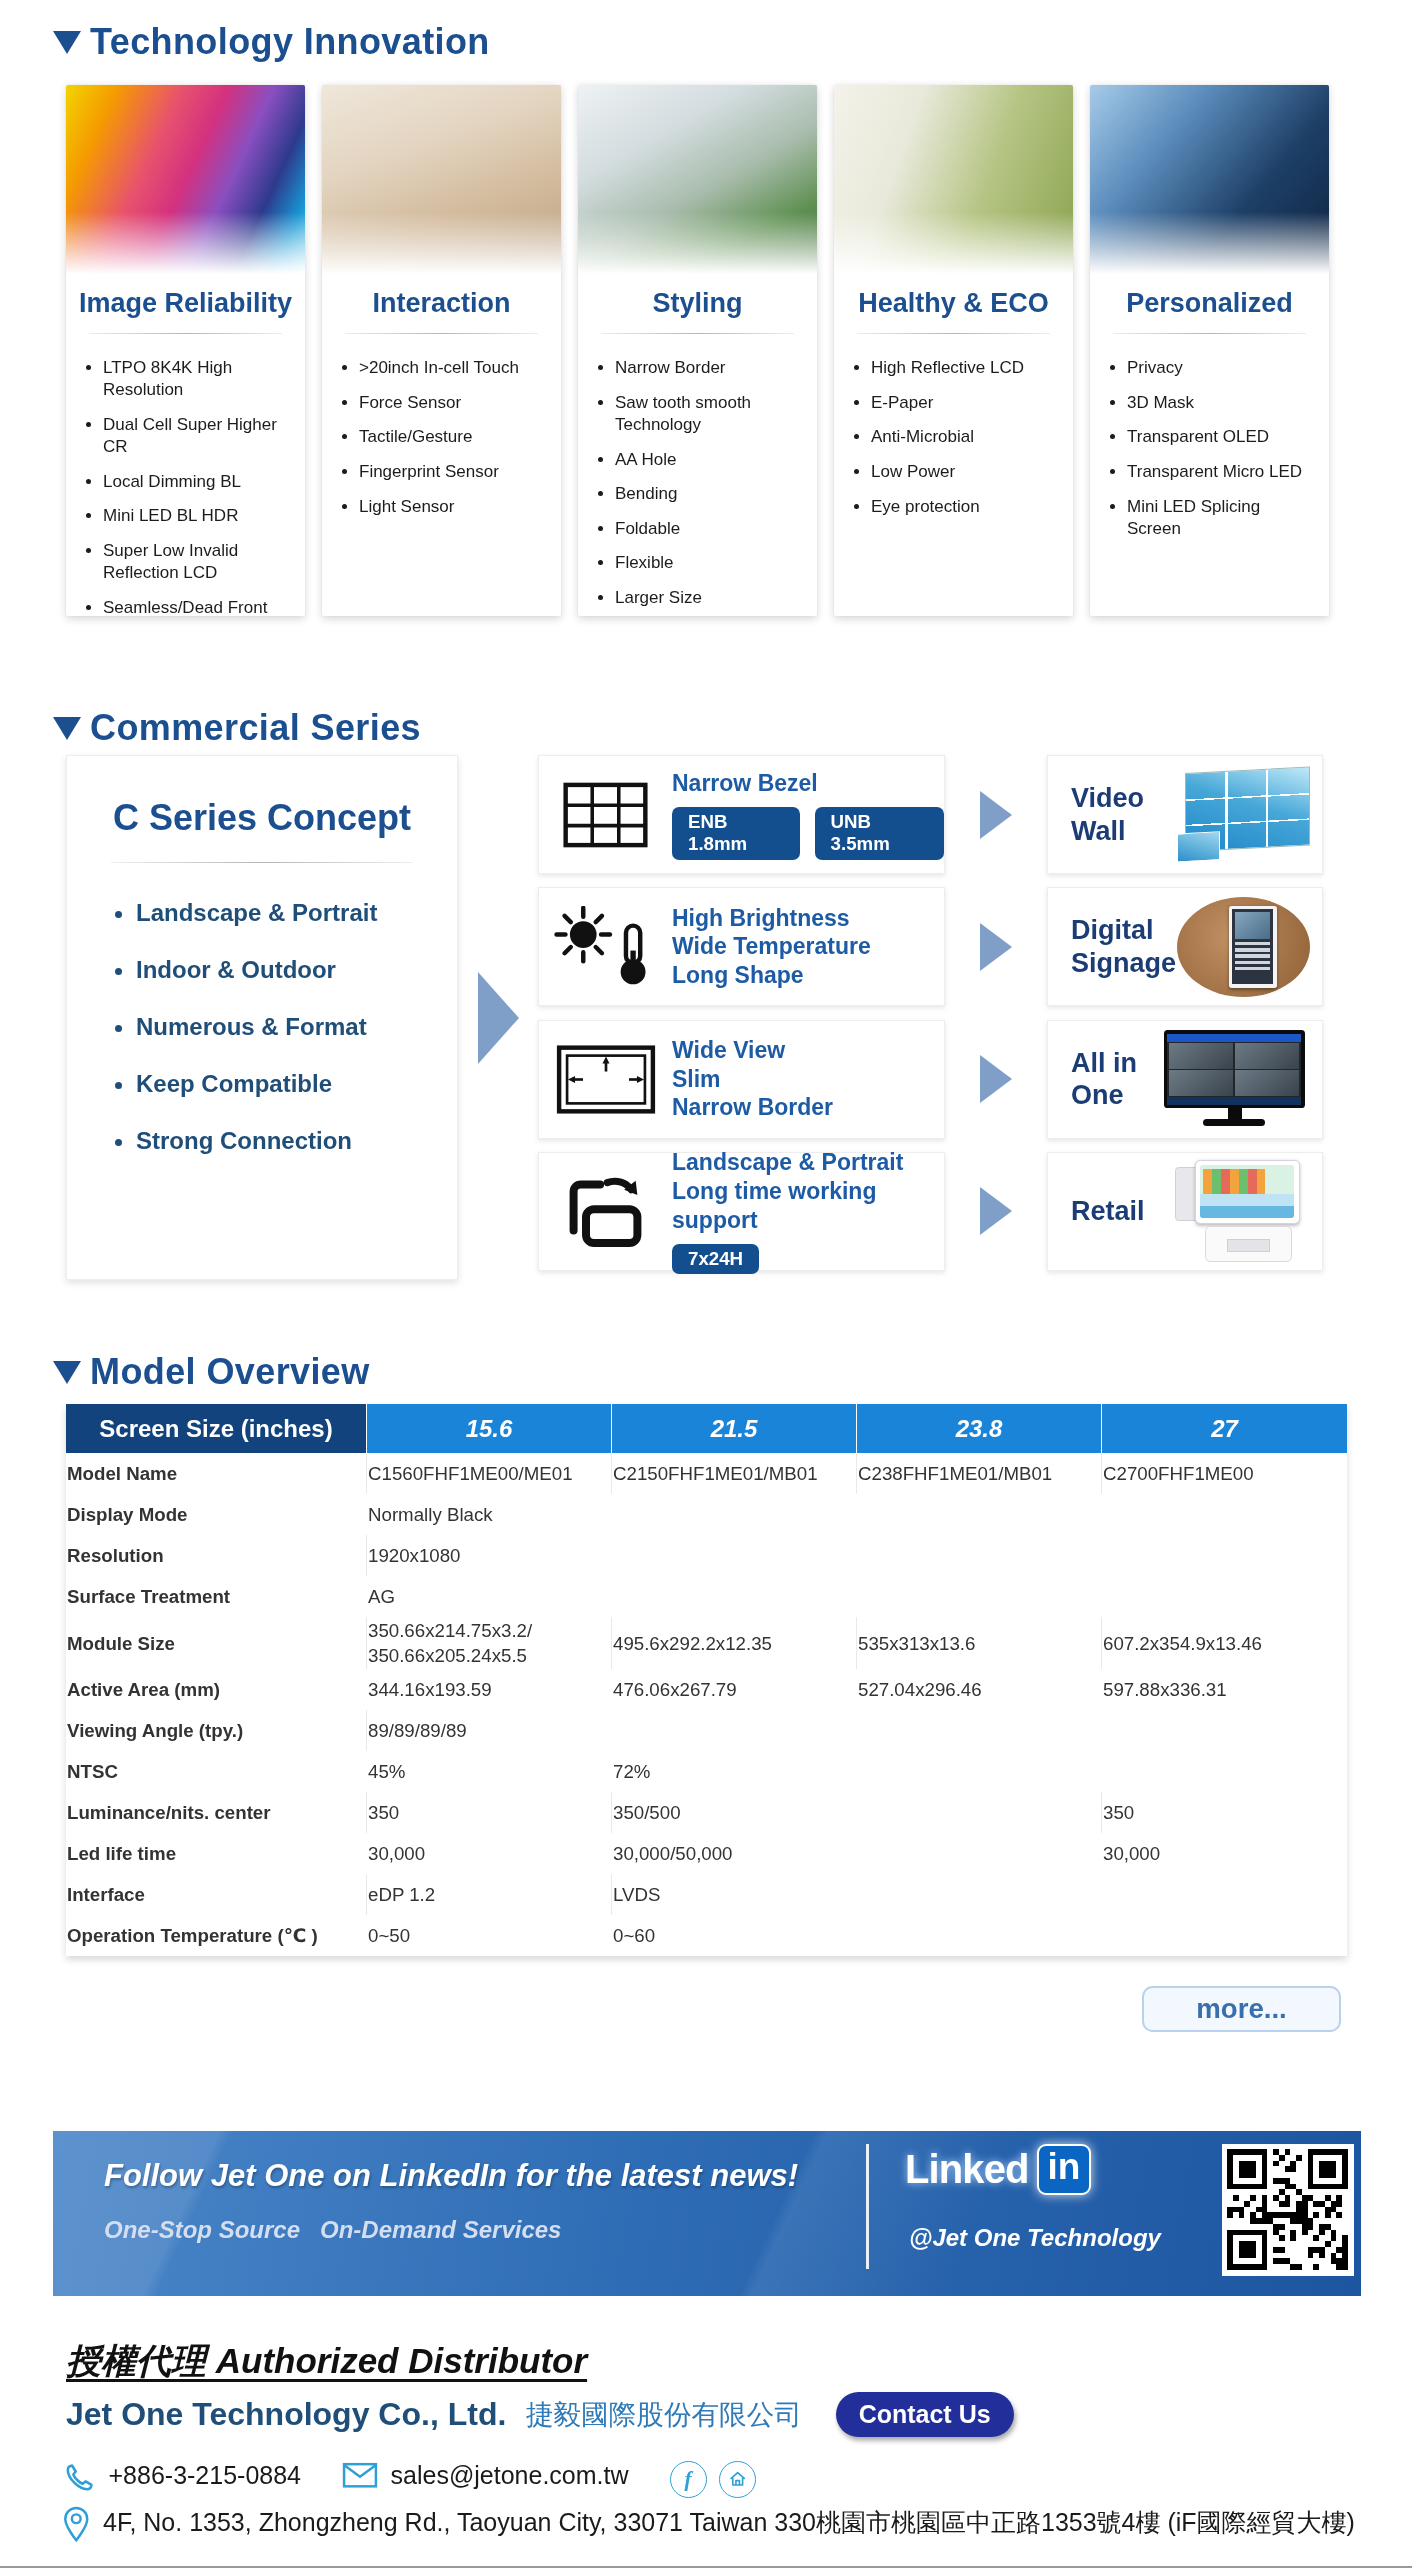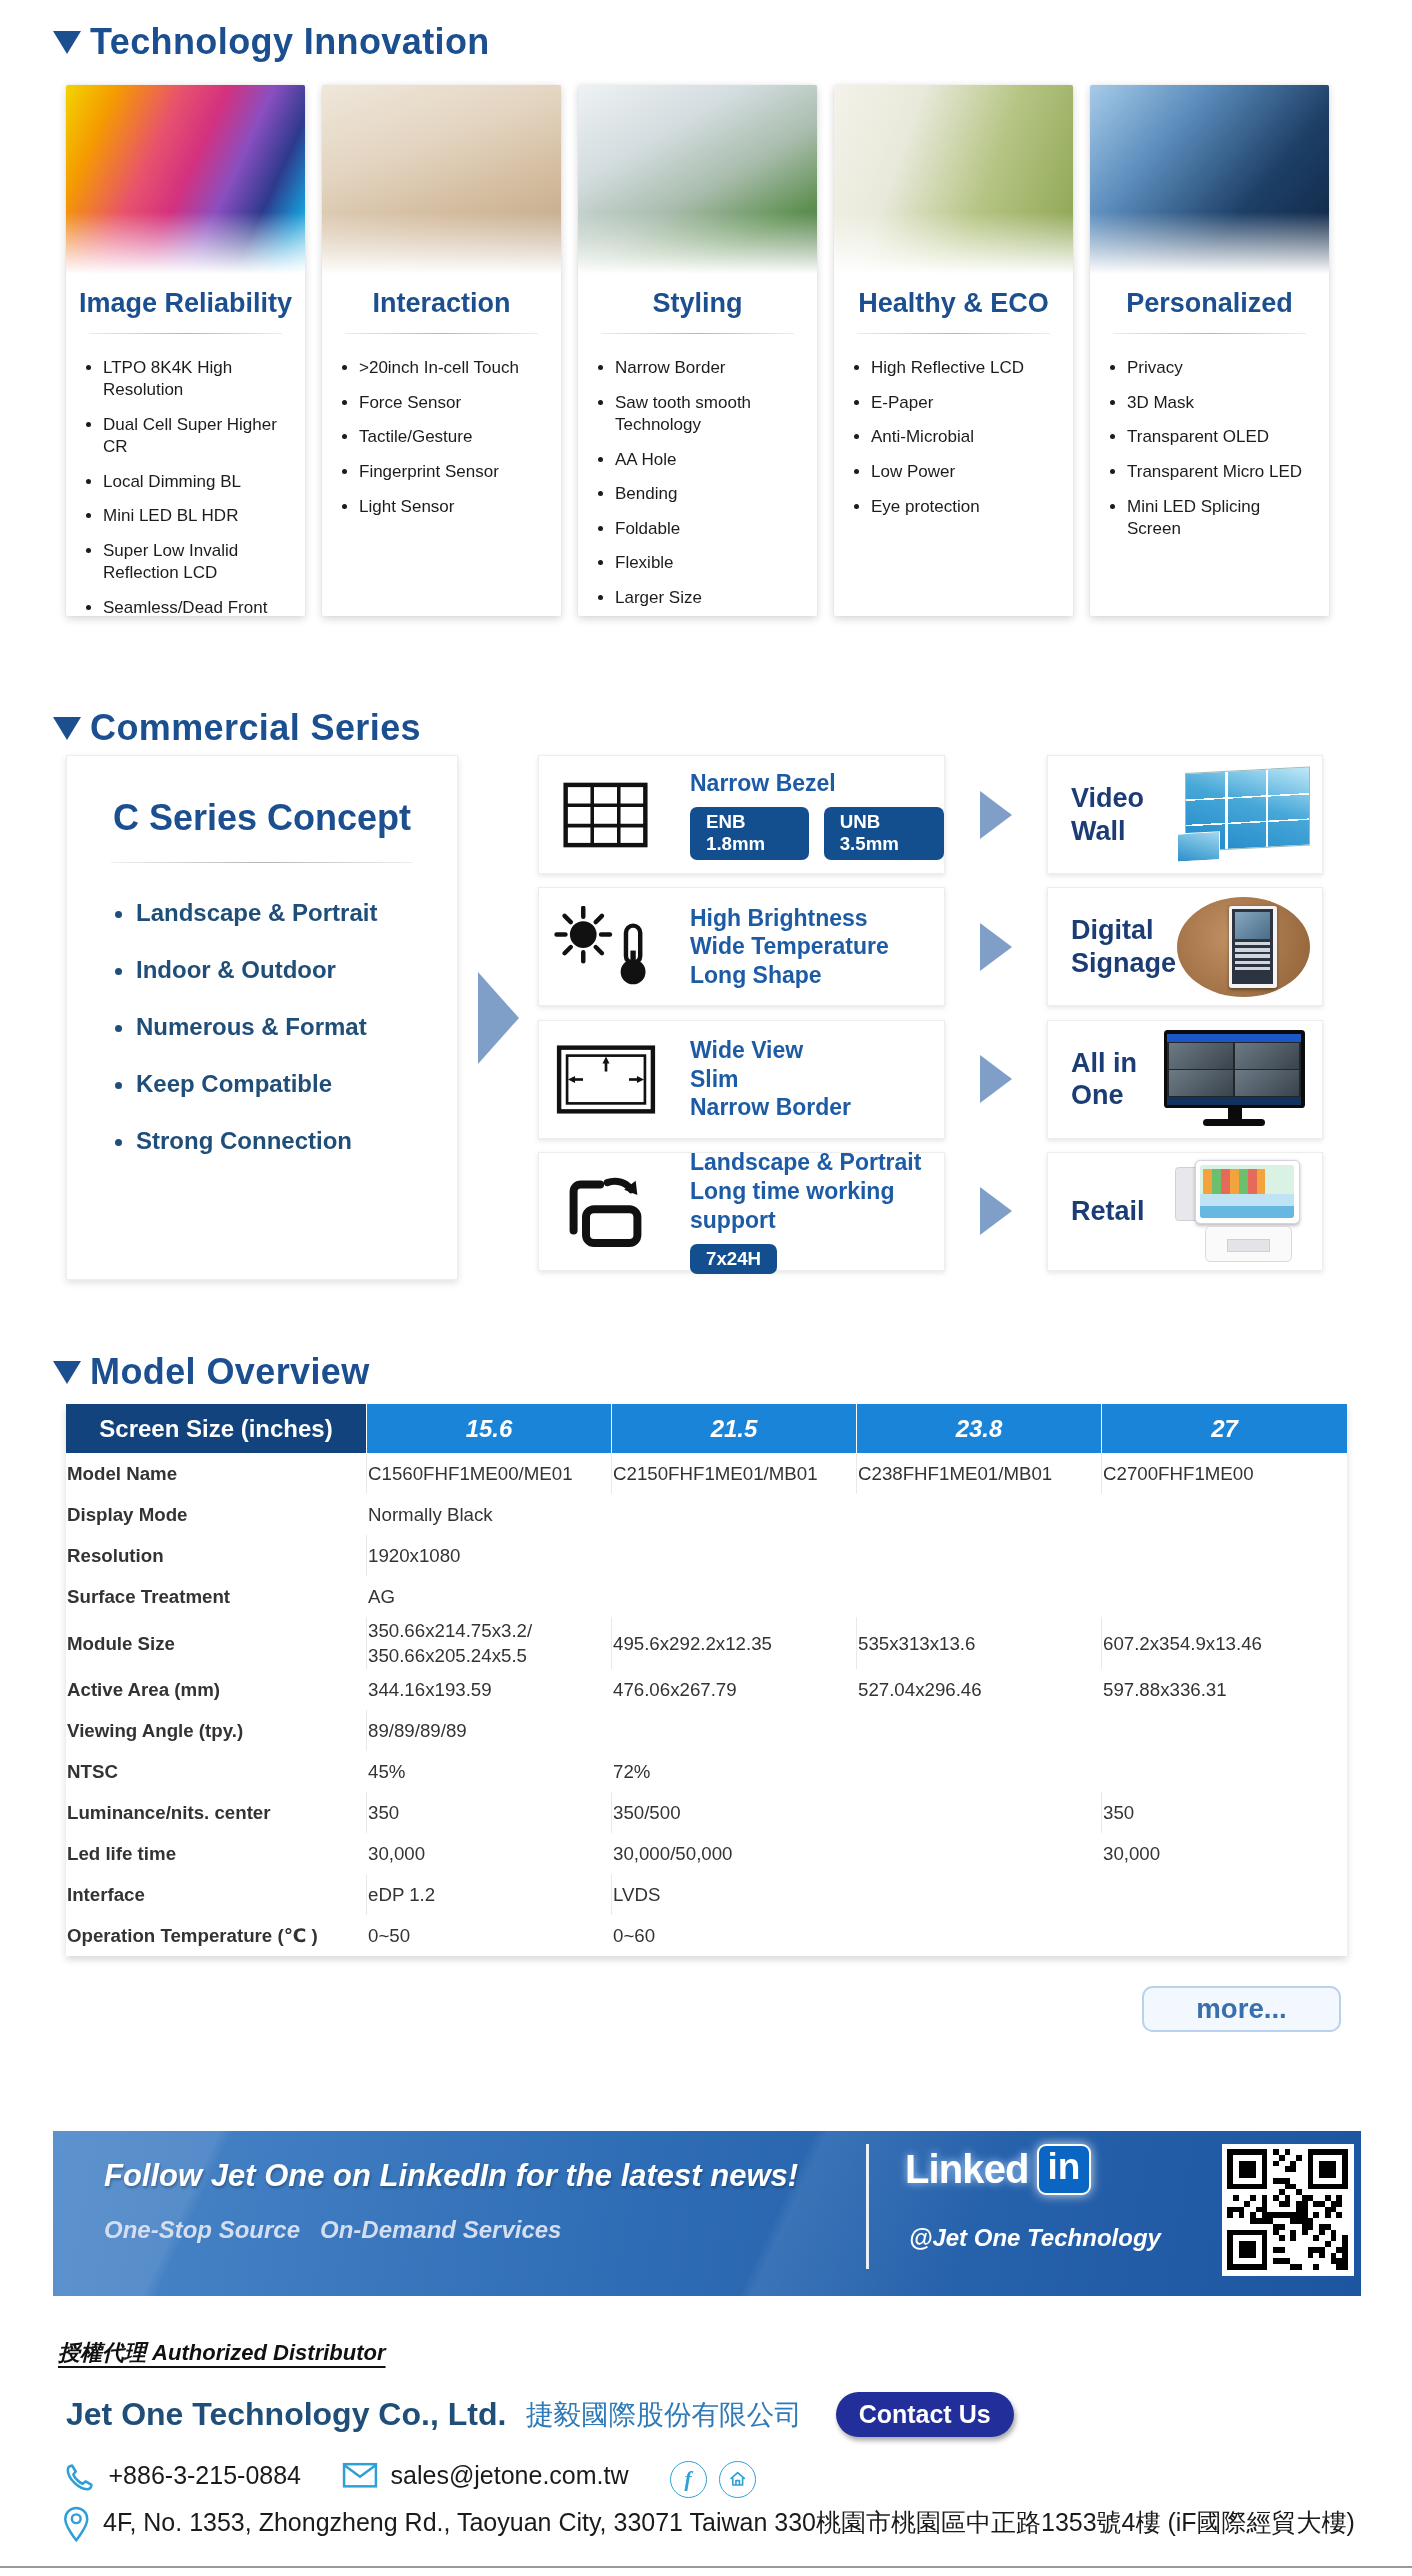--- a/index.html
+++ b/index.html
@@ -34,21 +34,21 @@
   #cseries-title{margin-top:41px;text-align:center;font-size:36px;font-weight:bold;color:#1b4f8f;}
   #cseries-box .hairline{margin:23px 44px 0 44px;}
   #cseries-list{margin:36px 0 0 0;padding:0 18px 0 69px;}
   #cseries-list li{font-size:24px;font-weight:bold;color:#1f4e79;margin-bottom:29px;}
   #chevron-col{width:80px;display:flex;align-items:center;justify-content:center;}
   .big-chevron{width:0;height:0;border-top:46px solid transparent;border-bottom:46px solid transparent;
                border-left:41px solid #7f9fc9;}
   #feature-rows{display:flex;flex-direction:column;gap:13.3px;}
   .f-row{display:flex;align-items:stretch;height:119px;}
   .f-box{width:405px;background:#fff;border:0.9px solid #ededed;box-shadow:0 1.8px 5.3px rgba(0,0,0,.10);
-         display:flex;align-items:center;gap:18px;}
+         display:flex;align-items:center;}
   .f-icon{width:133px;display:flex;align-items:center;justify-content:center;}
   .f-text{flex:1;}
   .f-line{font-size:23px;font-weight:bold;color:#1d5ba5;line-height:1.25;}
   .f-badges{display:flex;gap:14.2px;margin-top:9px;}
   .badge{background:#134e8e;color:#fff;font-size:18.7px;font-weight:bold;padding:4.4px 16px;border-radius:7.1px;}
   .arrow-col{width:102px;display:flex;align-items:center;justify-content:center;}
   .flow-arrow{width:0;height:0;border-top:24px solid transparent;border-bottom:24px solid transparent;
               border-left:32px solid #7f9fc9;}
   .a-box{width:276px;background:#fff;border:0.9px solid #ededed;box-shadow:0 1.8px 5.3px rgba(0,0,0,.10);
          display:flex;align-items:center;justify-content:space-between;padding:0 12.5px 0 23px;box-sizing:border-box;}
@@ -123,21 +123,21 @@
   #banner-sub{position:absolute;left:51px;top:85px;font-size:24px;font-style:italic;font-weight:bold;color:#d4def0;white-space:pre;}
   #banner-divider{position:absolute;left:813px;top:12.5px;width:2.7px;height:125px;background:rgba(255,255,255,.9);}
   #li-logo{position:absolute;left:852px;top:12.5px;display:flex;align-items:center;cursor:pointer;}
   #li-word{font-size:40px;font-weight:bold;color:#fff;letter-spacing:-0.9px;text-shadow:0 0 9px rgba(180,215,255,.9);}
   #li-in{margin-left:8px;font-size:37px;font-weight:bold;color:#fff;background:#0a66c2;border:2.7px solid #fff;
          border-radius:9px;padding:0.9px 9px 4.4px 9px;box-shadow:0 0 10.7px rgba(255,255,255,.8);}
   #li-handle{position:absolute;left:856px;top:93px;font-size:24px;font-weight:bold;font-style:italic;color:#fff;}
   #qr{position:absolute;right:7.1px;top:12.5px;width:132px;height:132px;background:#fff;padding:5.3px;box-sizing:border-box;}
 
   
-  #distributor{position:absolute;left:58px;top:2338px;font-size:22px;font-style:italic;font-weight:bold;color:#111;
+  #distributor{position:absolute;left:66px;top:2338px;font-size:35px;font-style:italic;font-weight:bold;color:#111;
                text-decoration:underline;text-underline-offset:6.2px;}
   #company-row{position:absolute;left:66px;top:2392px;display:flex;align-items:center;gap:19.6px;}
   #company-en{font-size:32px;font-weight:bold;color:#1f4e79;}
   #company-zh{font-size:27.6px;color:#2f7ab8;}
   #contact-us{margin-left:14.2px;background:#222e99;color:#fff;font-size:25px;font-weight:bold;padding:8px 23px;
               border-radius:23px;box-shadow:1.8px 3.6px 5.3px rgba(0,0,0,.35);cursor:pointer;}
   #contact-row{position:absolute;left:62px;top:2461px;display:flex;gap:12.5px;}
   .c-text{font-size:25px;color:#1a1a1a;}
   .icon-gap{width:16px;}
   .circle-icon{width:37px;height:37px;border:1.8px solid #2f9fd8;border-radius:50%;display:flex;align-items:center;

